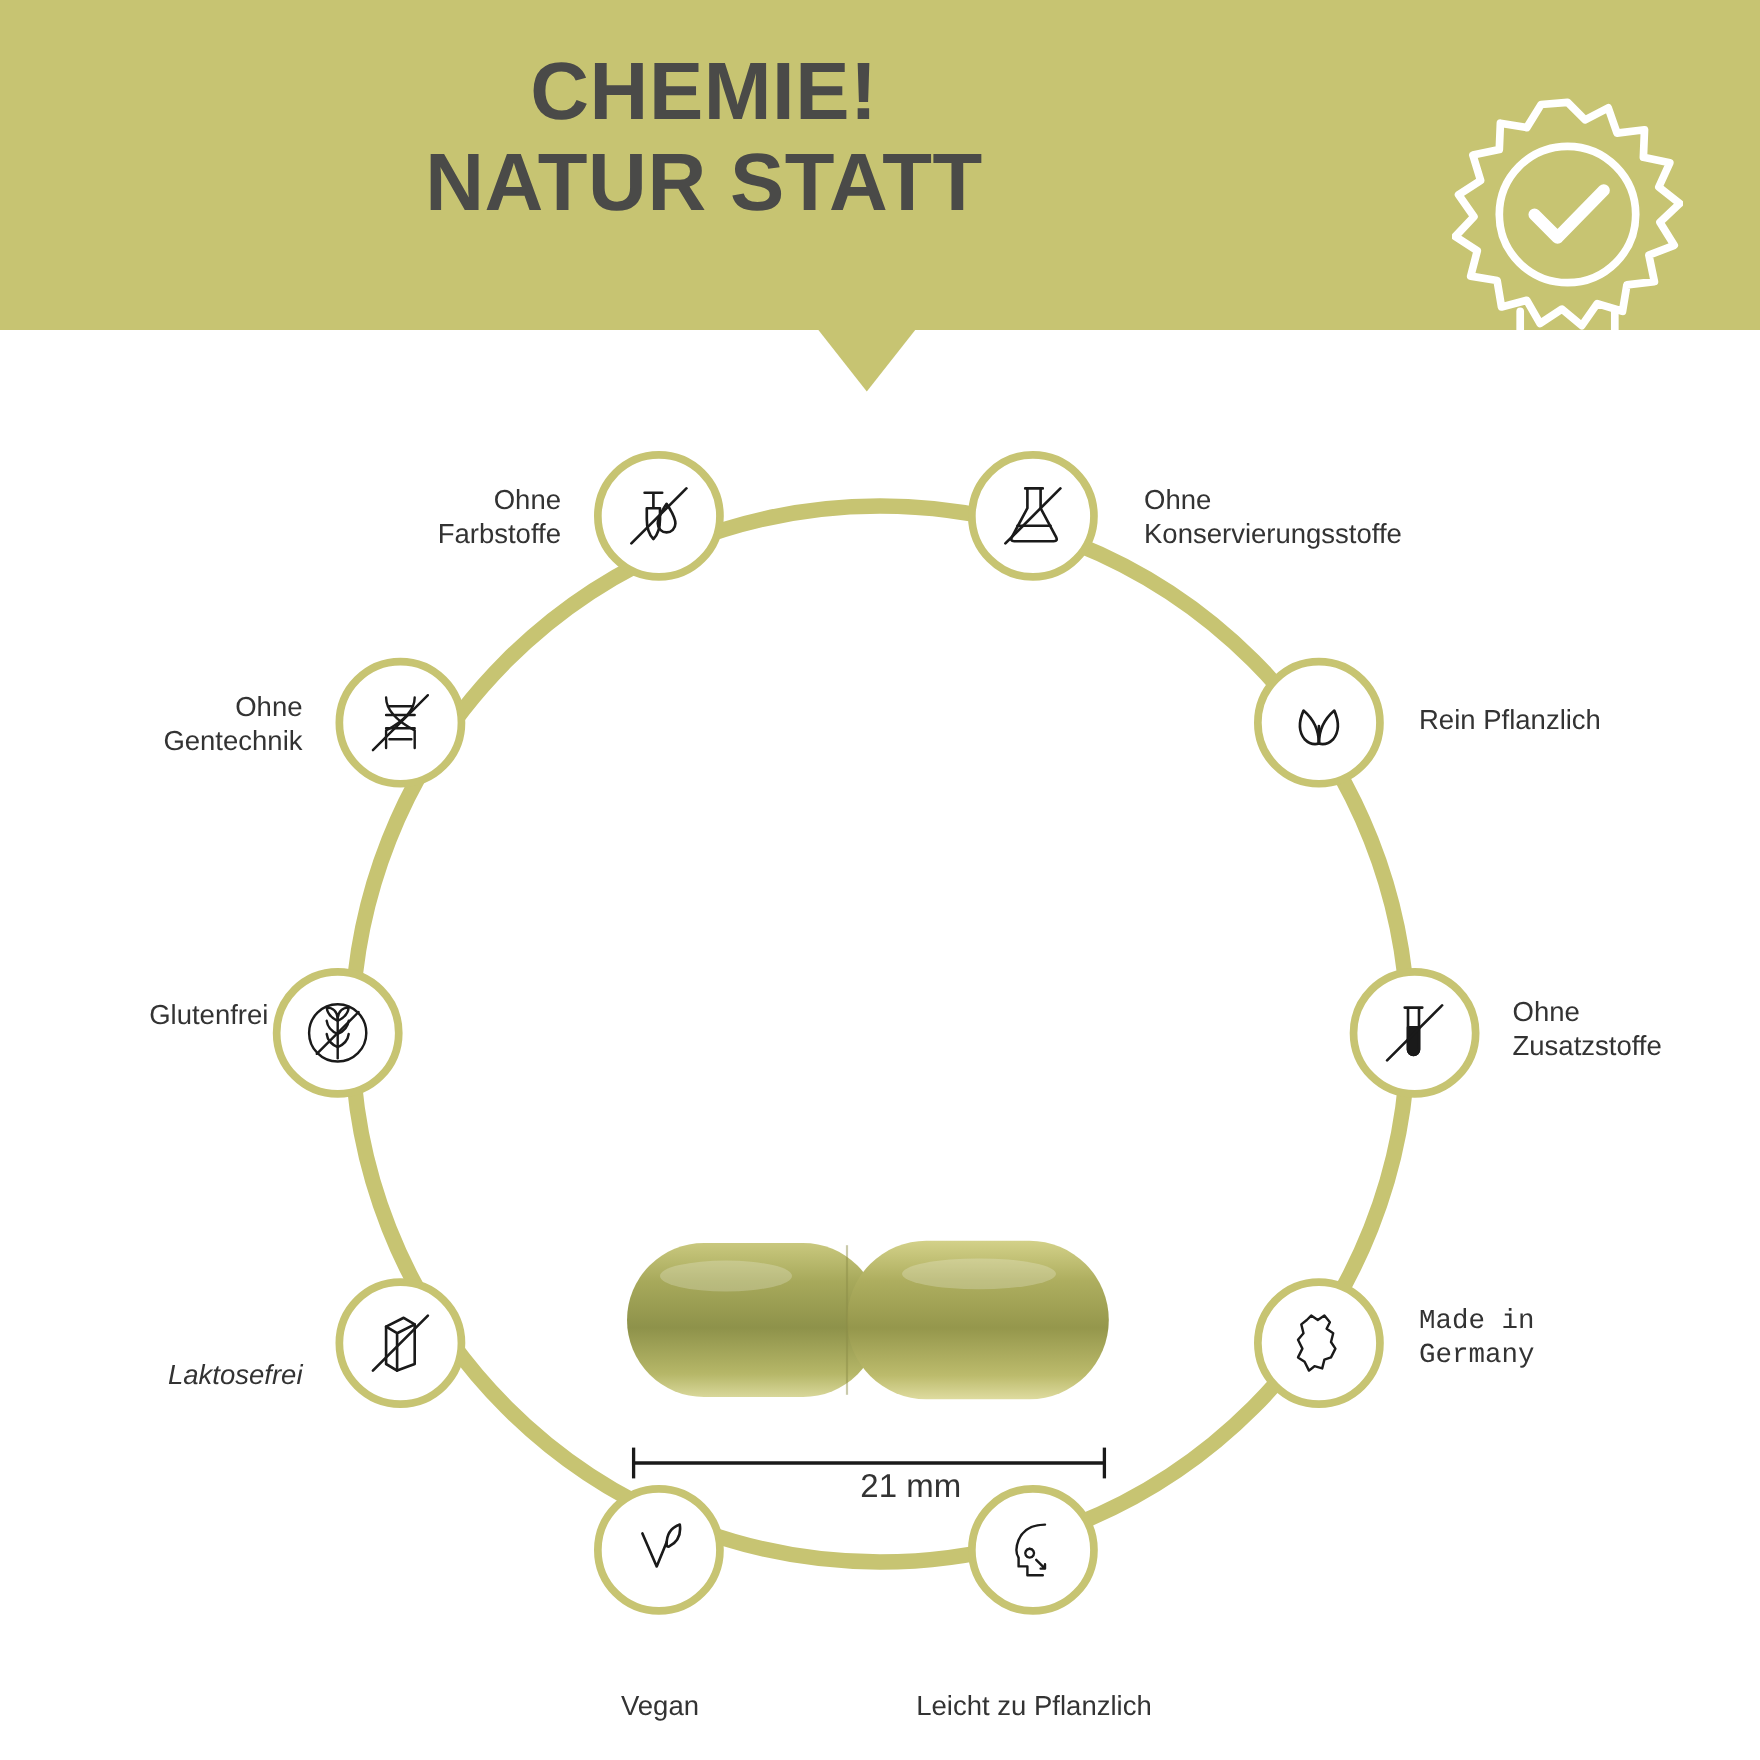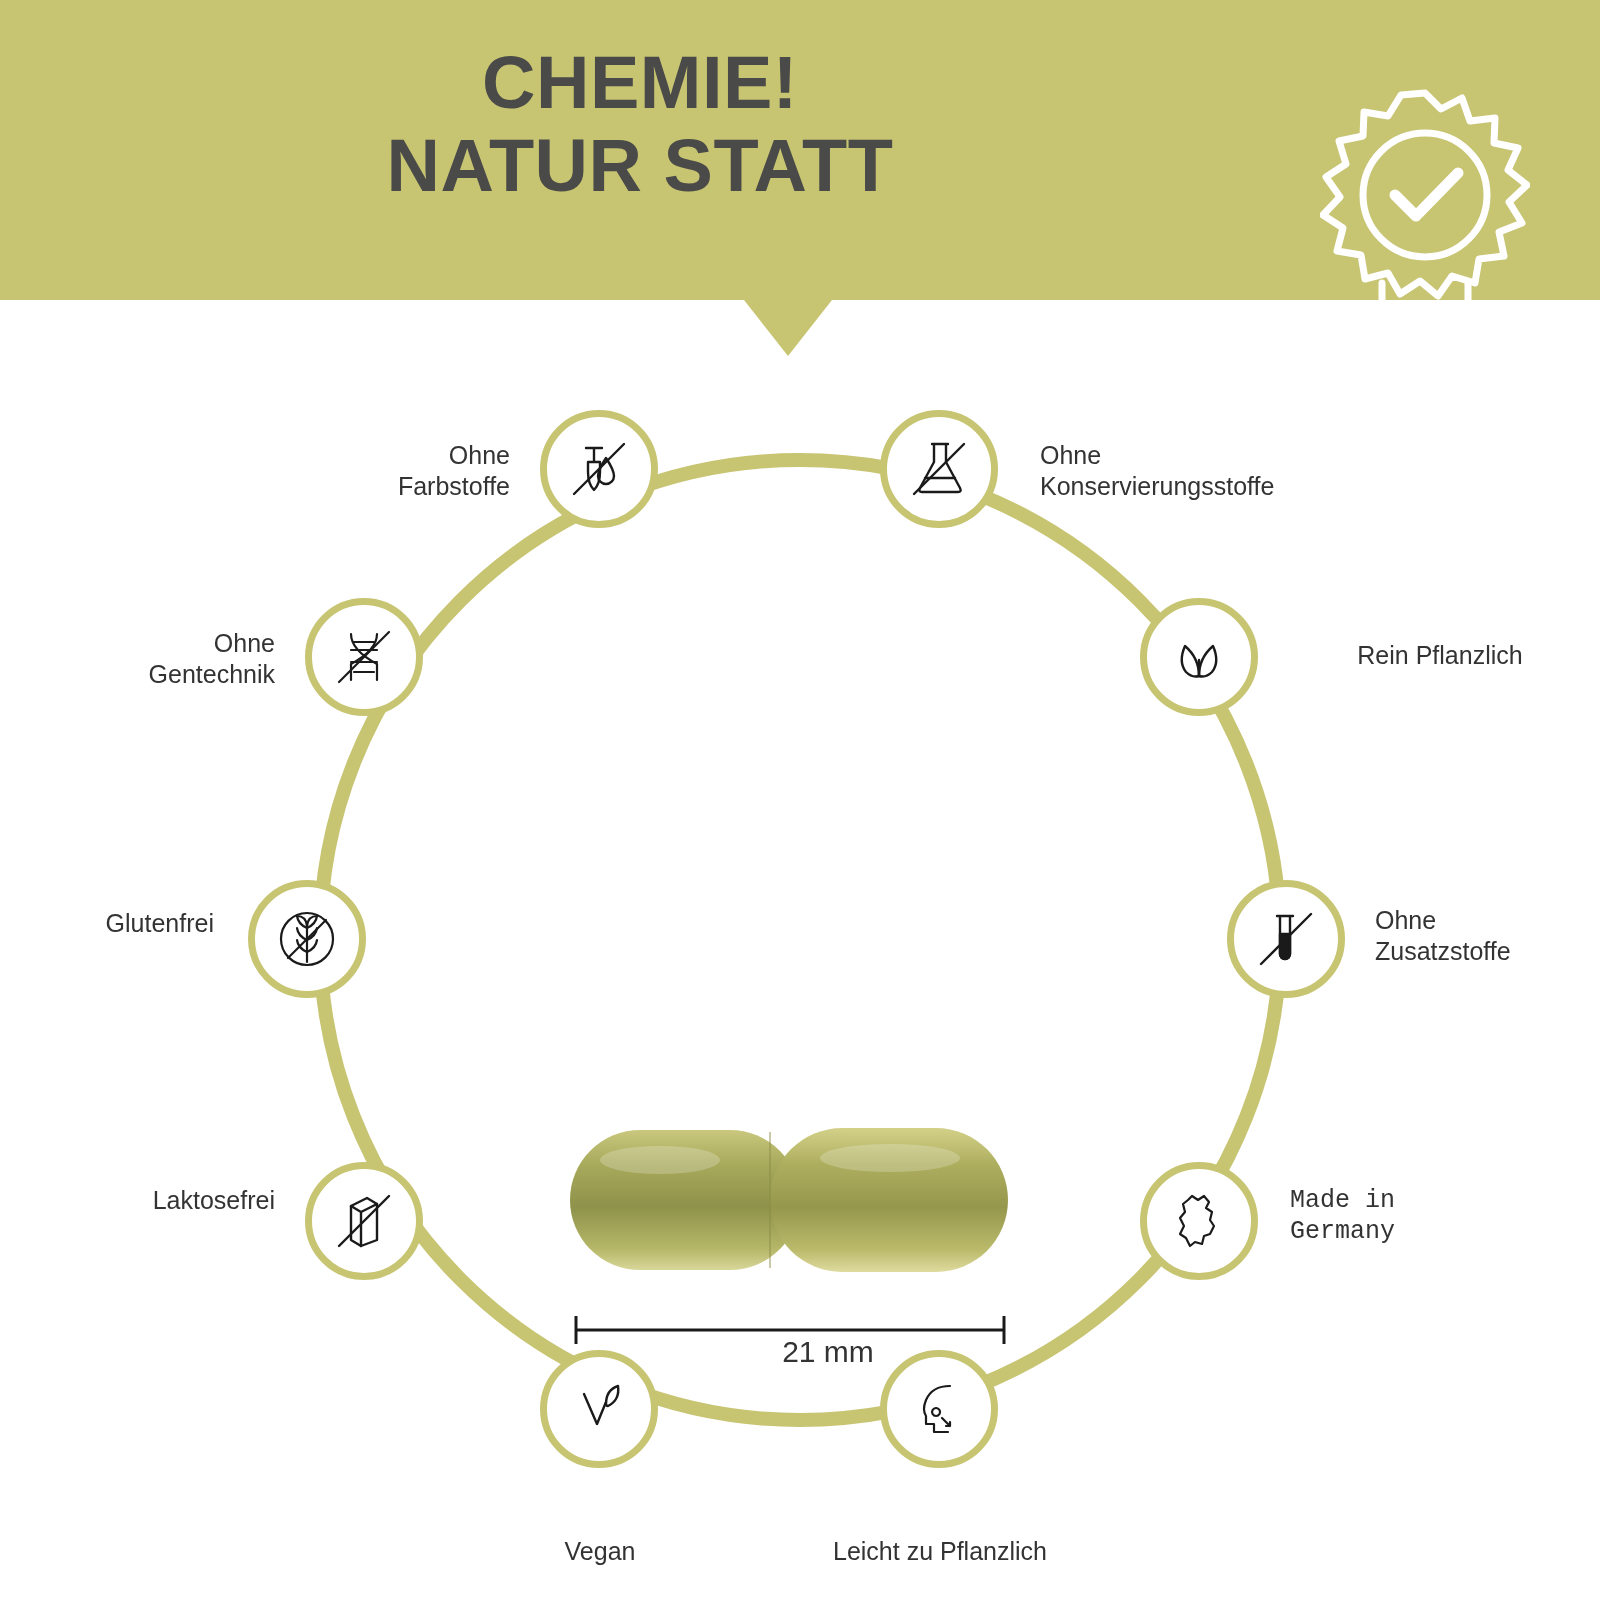--- a/index.html
+++ b/index.html
@@ -123,21 +123,21 @@
   <div class="lbl l" style="left:1040px;top:140px;width:330px;">Ohne
 Konservierungsstoffe</div>
 
   <div class="node" style="left:1140px;top:298px;">
     <svg width="74" height="74" viewBox="0 0 74 74" fill="none" stroke="#1a1a1a" stroke-width="2.4" stroke-linecap="round" stroke-linejoin="round">
       <path d="M37 56 Q37 38 23 26 Q16 42 24 52 Q30 58 37 56 Z"></path>
       <path d="M37 56 Q37 38 51 26 Q58 42 50 52 Q44 58 37 56 Z"></path>
       <path d="M37 56 L37 40"></path>
     </svg>
   </div>
-  <div class="lbl l" style="left:1290px;top:340px;width:300px;text-align:center;">Rein Pflanzlich</div>
+  <div class="lbl l" style="left:1290px;top:340px;width:300px;">Rein Pflanzlich</div>
 
   <div class="node" style="left:1227px;top:580px;">
     <svg width="74" height="74" viewBox="0 0 74 74" fill="none" stroke="#1a1a1a" stroke-width="2.4" stroke-linecap="round" stroke-linejoin="round">
       <path d="M28 14 L44 14 M31 14 L31 52 a5 5 0 0 0 10 0 L41 14"></path>
       <path d="M31 32 L41 32 L41 52 a5 5 0 0 1 -10 0 Z" fill="#1a1a1a"></path>
       <line x1="12" y1="62" x2="62" y2="12"></line>
     </svg>
   </div>
   <div class="lbl l" style="left:1375px;top:605px;width:230px;">Ohne
 Zusatzstoffe</div>
@@ -167,33 +167,33 @@
   </div>
   <div class="lbl c" style="left:490px;top:1200px;width:220px;">Vegan</div>
 
   <div class="node" style="left:305px;top:862px;">
     <svg width="74" height="74" viewBox="0 0 74 74" fill="none" stroke="#1a1a1a" stroke-width="2.4" stroke-linecap="round" stroke-linejoin="round">
       <path d="M24 22 L40 14 L50 20 L50 56 L34 62 L24 56 Z"></path>
       <path d="M24 22 L34 28 L34 62 M34 28 L50 20"></path>
       <line x1="12" y1="62" x2="62" y2="12"></line>
     </svg>
   </div>
-  <div class="lbl r" style="left:60px;top:885px;width:215px;">Laktosefrei</div>
+  <div class="lbl r" style="left:60px;top:935px;width:215px;font-style:italic;">Laktosefrei</div>
 
   <div class="node" style="left:248px;top:580px;">
     <svg width="74" height="74" viewBox="0 0 74 74" fill="none" stroke="#1a1a1a" stroke-width="2.2" stroke-linecap="round" stroke-linejoin="round">
       <path d="M37 60 L37 22"></path>
       <path d="M37 26 Q28 22 27 14 Q36 14 37 24 Q38 14 47 14 Q46 22 37 26 Z"></path>
       <path d="M37 38 Q28 34 27 26 M37 38 Q46 34 47 26"></path>
       <path d="M37 50 Q28 46 27 38 M37 50 Q46 46 47 38"></path>
       <circle cx="37" cy="37" r="26"></circle>
       <line x1="18" y1="56" x2="56" y2="18"></line>
     </svg>
   </div>
-  <div class="lbl r" style="left:24px;top:608px;width:190px;">Glutenfrei</div>
+  <div class="lbl r" style="left:54px;top:608px;width:190px;">Glutenfrei</div>
 
   <div class="node" style="left:305px;top:298px;">
     <svg width="74" height="74" viewBox="0 0 74 74" fill="none" stroke="#1a1a1a" stroke-width="2.2" stroke-linecap="round" stroke-linejoin="round">
       <path d="M24 14 Q24 30 50 44 Q50 56 50 60"></path>
       <path d="M50 14 Q50 30 24 44 Q24 56 24 60"></path>
       <path d="M27 22 L47 22 M24 30 L50 30 M24 42 L50 42 M27 52 L47 52"></path>
       <line x1="12" y1="62" x2="62" y2="12"></line>
     </svg>
   </div>
   <div class="lbl r" style="left:80px;top:328px;width:195px;">Ohne

